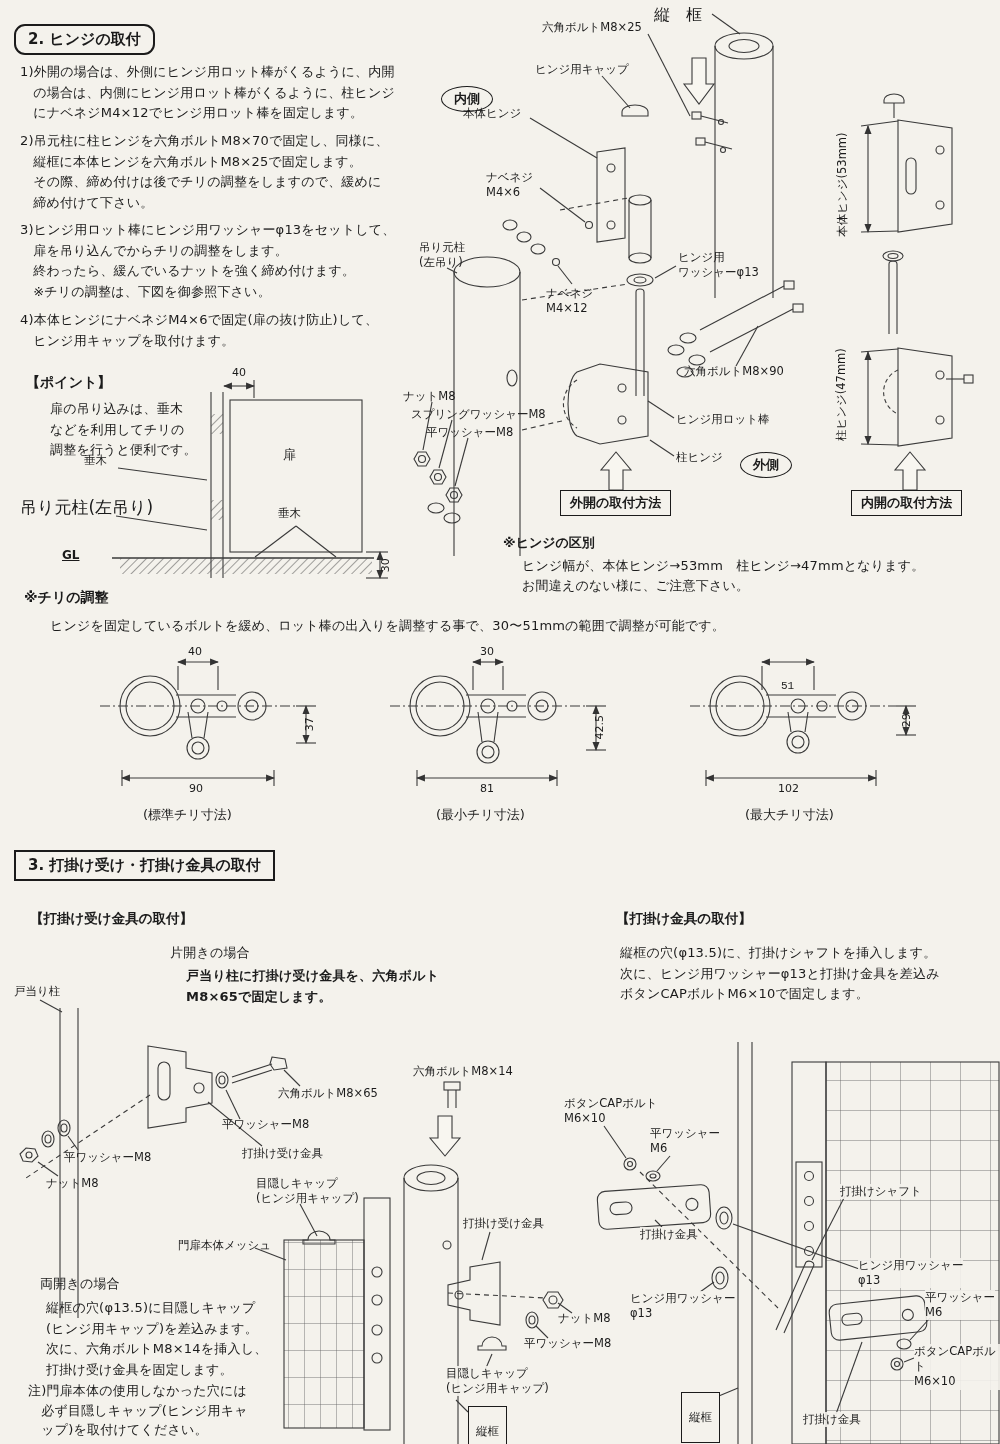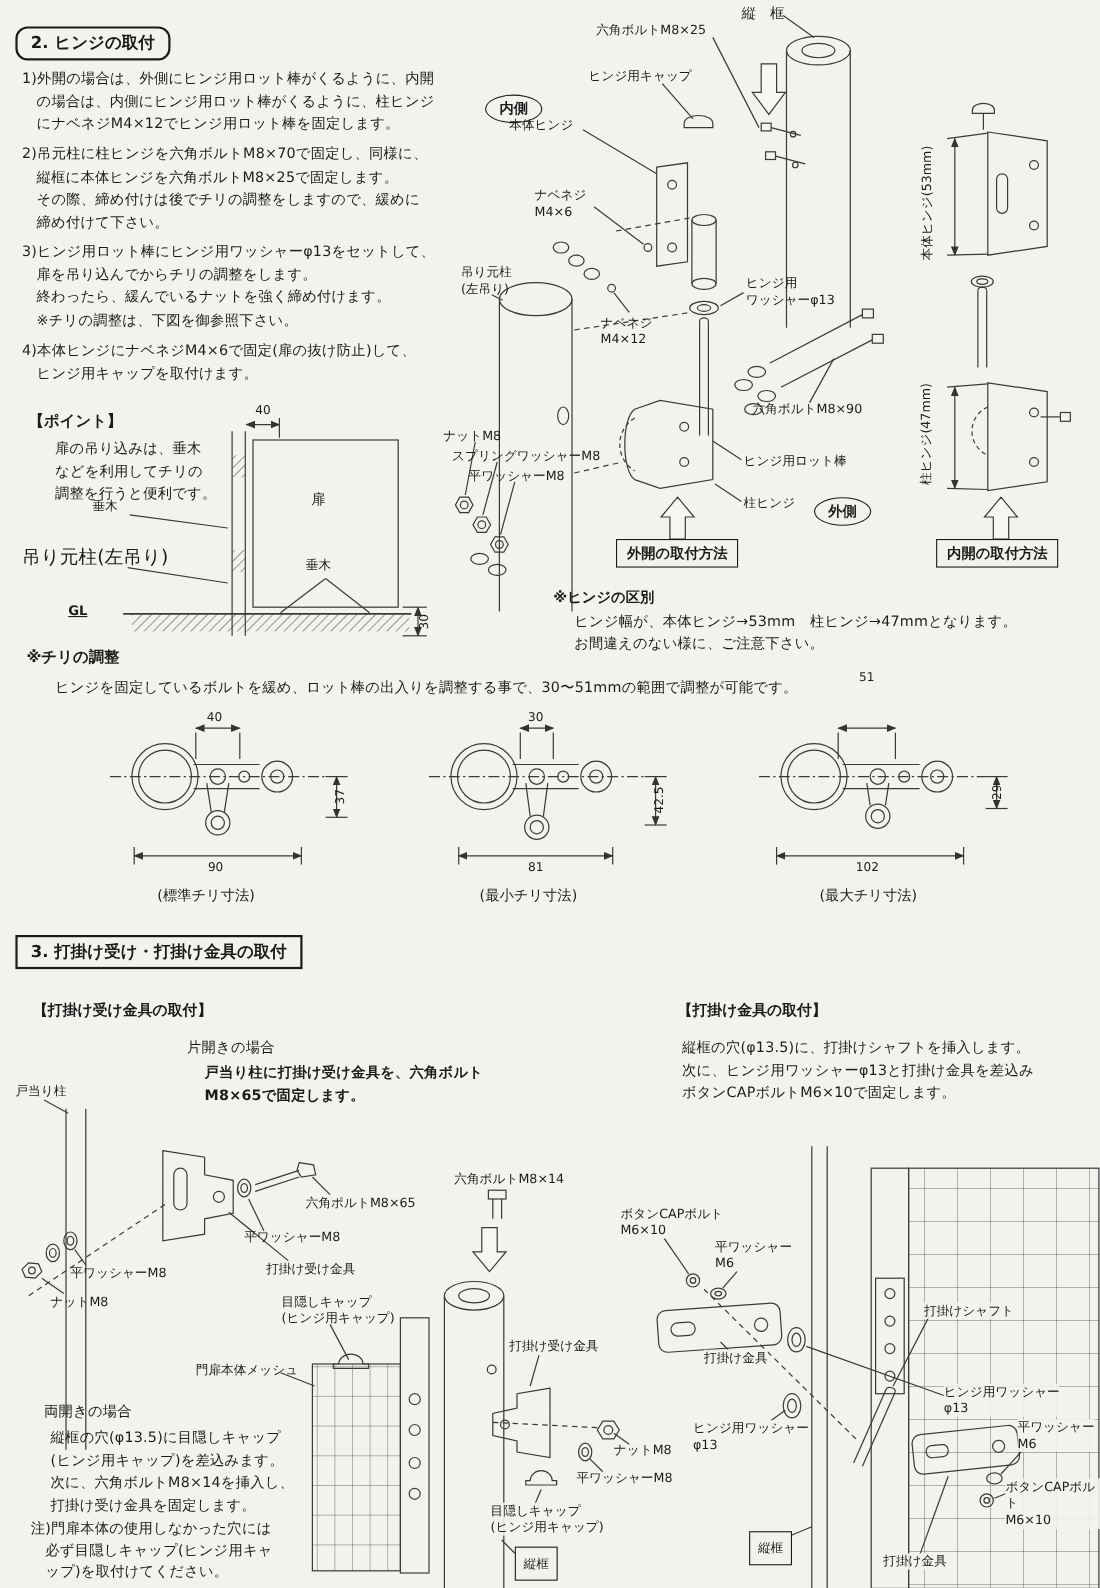--- a/index.html
+++ b/index.html
@@ -11,21 +11,21 @@
   svg.art { position:absolute; left:0; top:0; }
   .lbl  { position:absolute; font-size:11.5px; line-height:1.32; white-space:pre-line; }
   .txt  { position:absolute; font-size:13px;  line-height:1.58; white-space:pre-line; letter-spacing:.2px; }
   .hdr-box { position:absolute; border:2px solid #1b1b1b; padding:4px 12px;
              font-size:15px; font-weight:bold; }
   .sub-hdr { position:absolute; font-size:13.5px; font-weight:bold; }
   .oval { position:absolute; border:1.6px solid #1b1b1b; border-radius:50%;
           padding:3px 12px; font-size:13px; font-weight:bold; background:#f4f2ec; }
   .cap-box { position:absolute; border:1.6px solid #1b1b1b; padding:3px 9px;
              font-size:13px; font-weight:bold; background:#f4f2ec; }
-  .mini-box { position:absolute; border:1.2px solid #1b1b1b; padding:7px 7px;
+  .mini-box { position:absolute; border:1.2px solid #1b1b1b; padding:17px 7px;
               font-size:11.5px; background:#f4f2ec; }
   .rot { transform:rotate(-90deg); transform-origin:center; text-align:center; white-space:nowrap; }
   .b   { font-weight:bold;text-decoration:underline; }
   .dim { font-size:11px; }
   .bg  { background:rgba(244,242,236,.9); }
   .cap13 { font-size:13px; }
 </style>
 </head>
 <body>
 
@@ -406,21 +406,21 @@
 調整を行うと便利です。</div>
   <div class="lbl dim" style="left:232px; top:366px;">40</div>
   <div class="lbl" style="left:283px; top:446px; font-size:13px;">扉</div>
   <div class="lbl" style="left:84px; top:453px;">垂木</div>
   <div class="lbl" style="left:20px; top:496px; font-size:17px;">吊り元柱(左吊り)</div>
   <div class="lbl" style="left:278px; top:506px;">垂木</div>
   <div class="lbl b" style="left:62px; top:548px; font-size:12px;">GL</div>
   <div class="lbl dim rot" style="left:371px; top:558px; width:30px;">30</div>
 
   <div class="oval" style="left:441px; top:86px;">内側</div>
-  <div class="lbl" style="left:674px; top:4px; font-size:13px;">縦　框</div>
+  <div class="lbl" style="left:654px; top:4px; font-size:16px;">縦　框</div>
   <div class="lbl" style="left:542px; top:20px;">六角ボルトM8×25</div>
   <div class="lbl" style="left:535px; top:62px;">ヒンジ用キャップ</div>
   <div class="lbl" style="left:463px; top:106px;">本体ヒンジ</div>
   <div class="lbl" style="left:486px; top:170px;">ナベネジ
 M4×6</div>
   <div class="lbl" style="left:419px; top:240px;">吊り元柱
 (左吊り)</div>
   <div class="lbl" style="left:546px; top:286px;">ナベネジ
 M4×12</div>
   <div class="lbl" style="left:678px; top:250px;">ヒンジ用
@@ -447,21 +447,21 @@
   <div class="lbl dim" style="left:188px; top:645px;">40</div>
   <div class="lbl dim rot" style="left:295px; top:717px; width:30px;">37</div>
   <div class="lbl dim" style="left:189px; top:782px;">90</div>
   <div class="lbl cap13" style="left:143px; top:806px;">(標準チリ寸法)</div>
 
   <div class="lbl dim" style="left:480px; top:645px;">30</div>
   <div class="lbl dim rot" style="left:580px; top:720px; width:40px;">42.5</div>
   <div class="lbl dim" style="left:480px; top:782px;">81</div>
   <div class="lbl cap13" style="left:436px; top:806px;">(最小チリ寸法)</div>
 
-  <div class="lbl dim" style="left:781px; top:609px;">51</div>
+  <div class="lbl dim" style="left:781px; top:679px;font-family:Liberation Mono, monospace;">51</div>
   <div class="lbl dim rot" style="left:892px; top:713px; width:30px;">29</div>
   <div class="lbl dim" style="left:778px; top:782px;">102</div>
   <div class="lbl cap13" style="left:745px; top:806px;">(最大チリ寸法)</div>
 
   <div class="hdr-box" style="left:14px; top:850px;">3. 打掛け受け・打掛け金具の取付</div>
   <div class="sub-hdr" style="left:30px; top:910px;">【打掛け受け金具の取付】</div>
   <div class="txt" style="left:170px; top:943px;">片開きの場合</div>
   <div class="txt" style="left:186px; top:966px;font-weight:bold;">戸当り柱に打掛け受け金具を、六角ボルト
 M8×65で固定します。</div>
   <div class="sub-hdr" style="left:616px; top:910px;">【打掛け金具の取付】</div>

